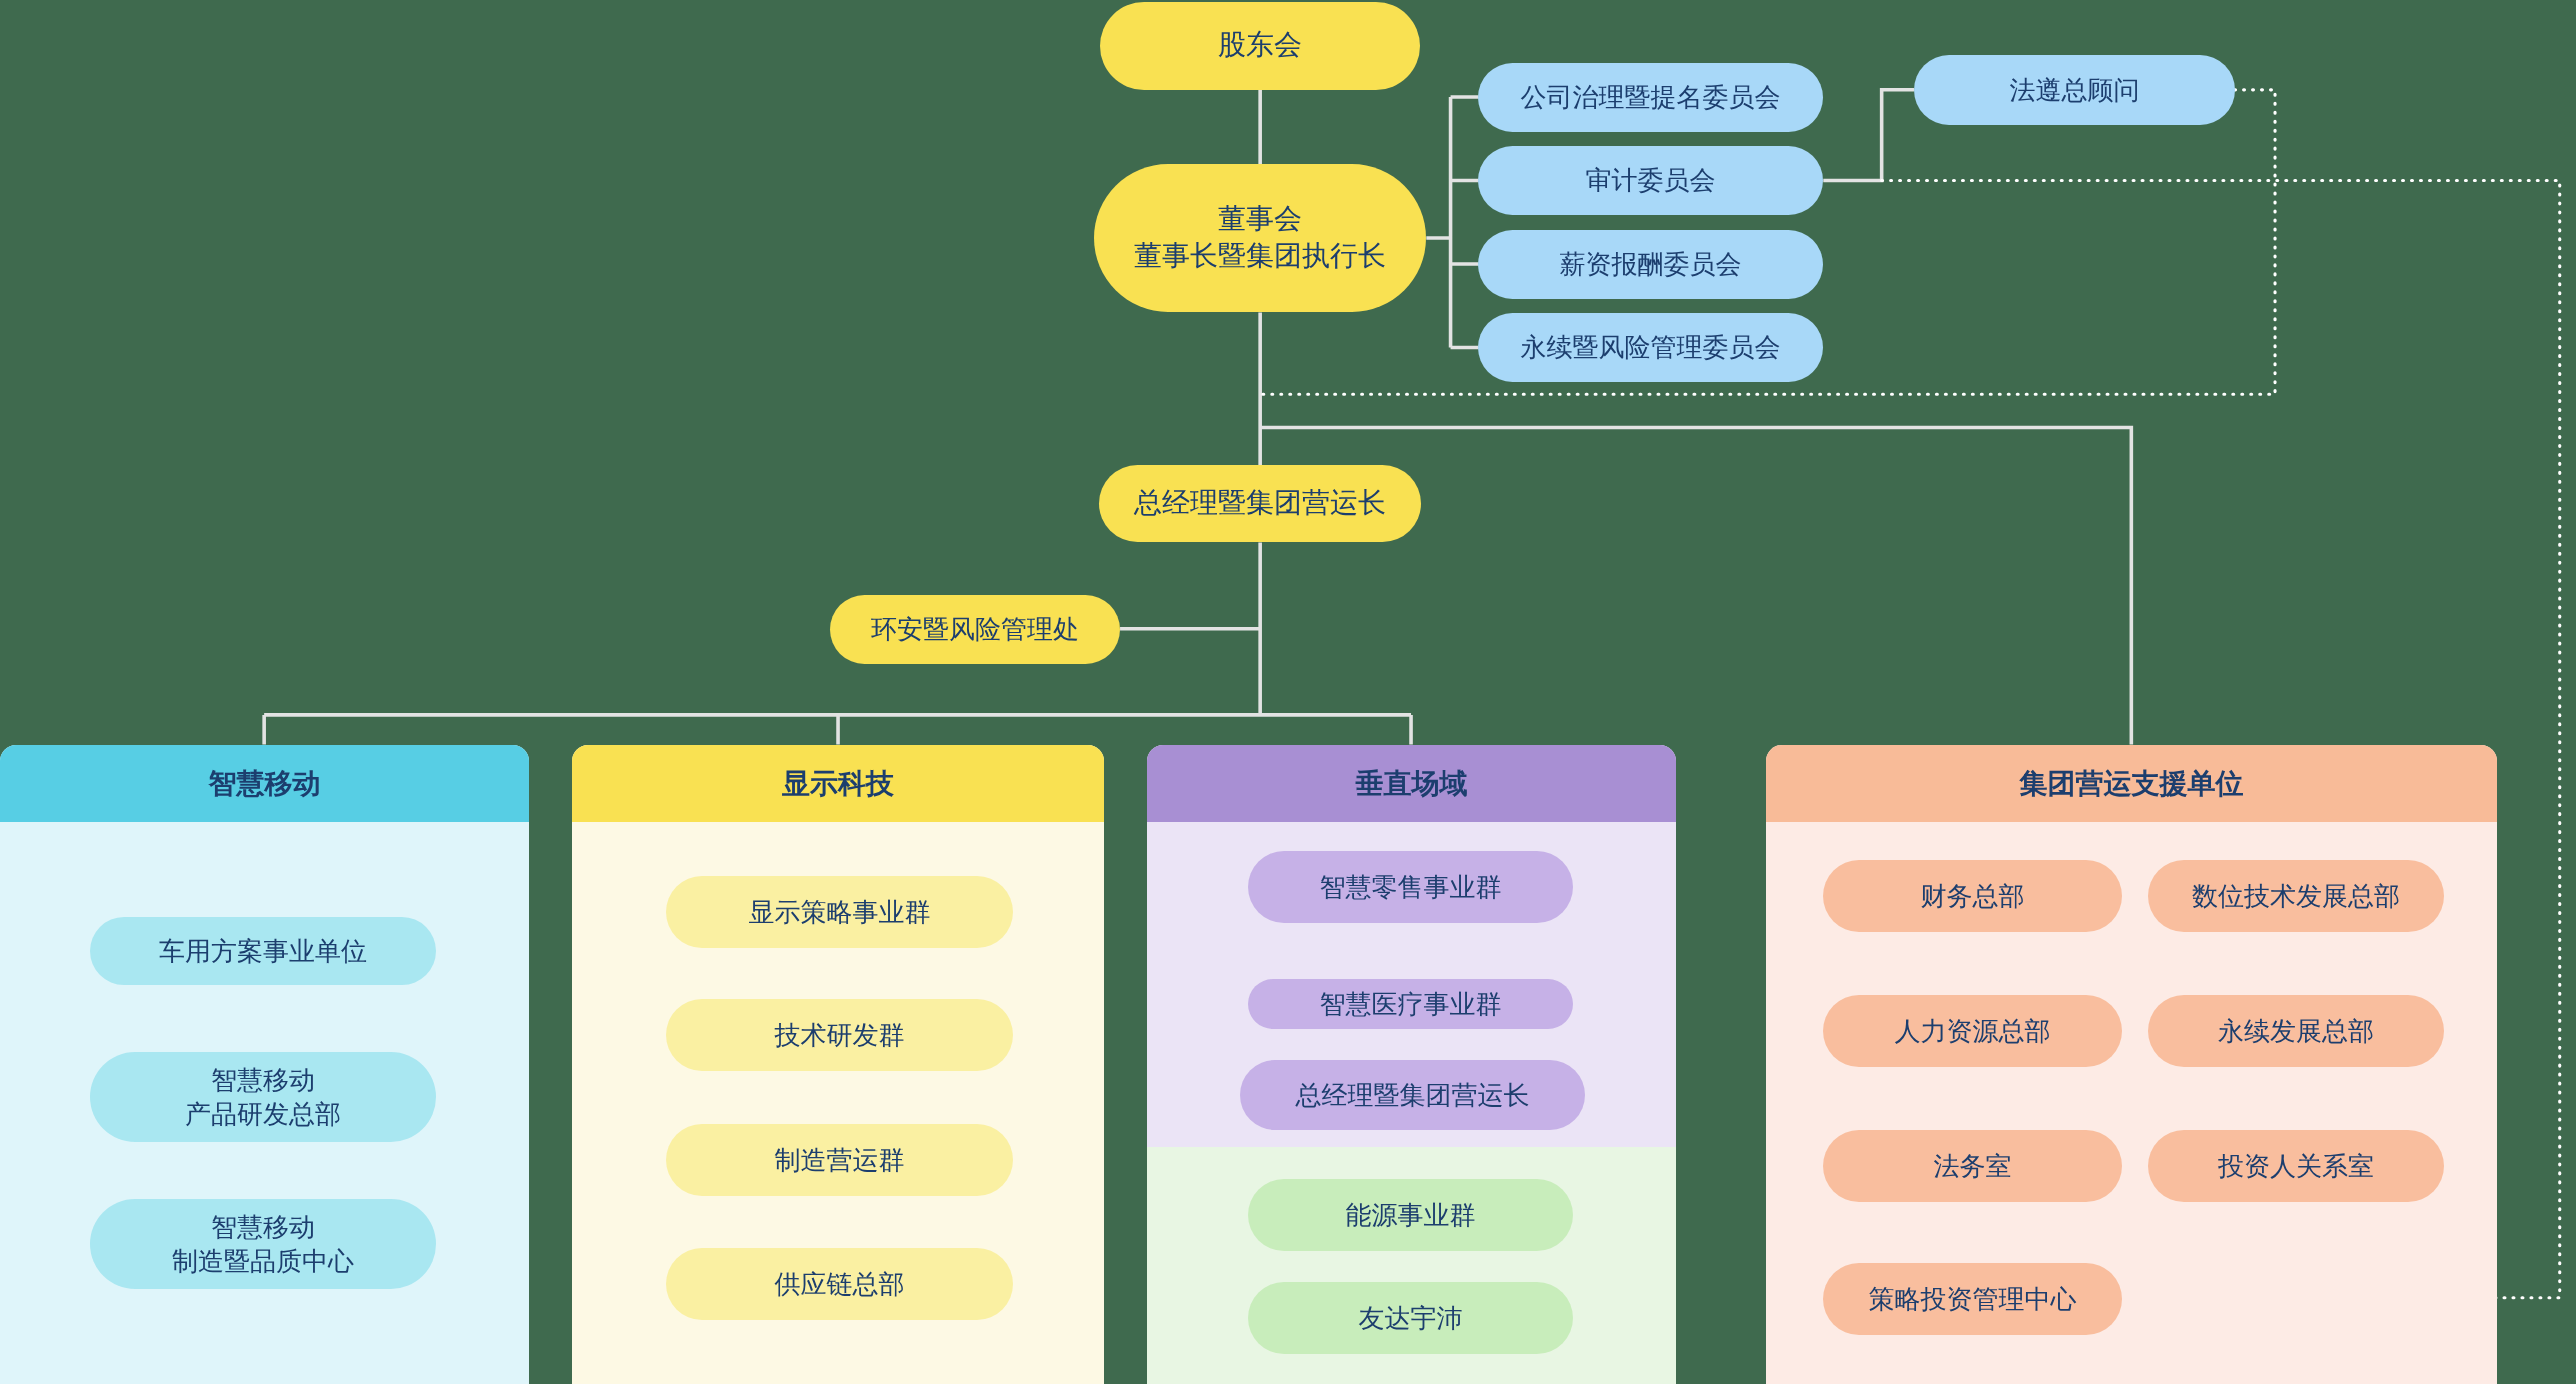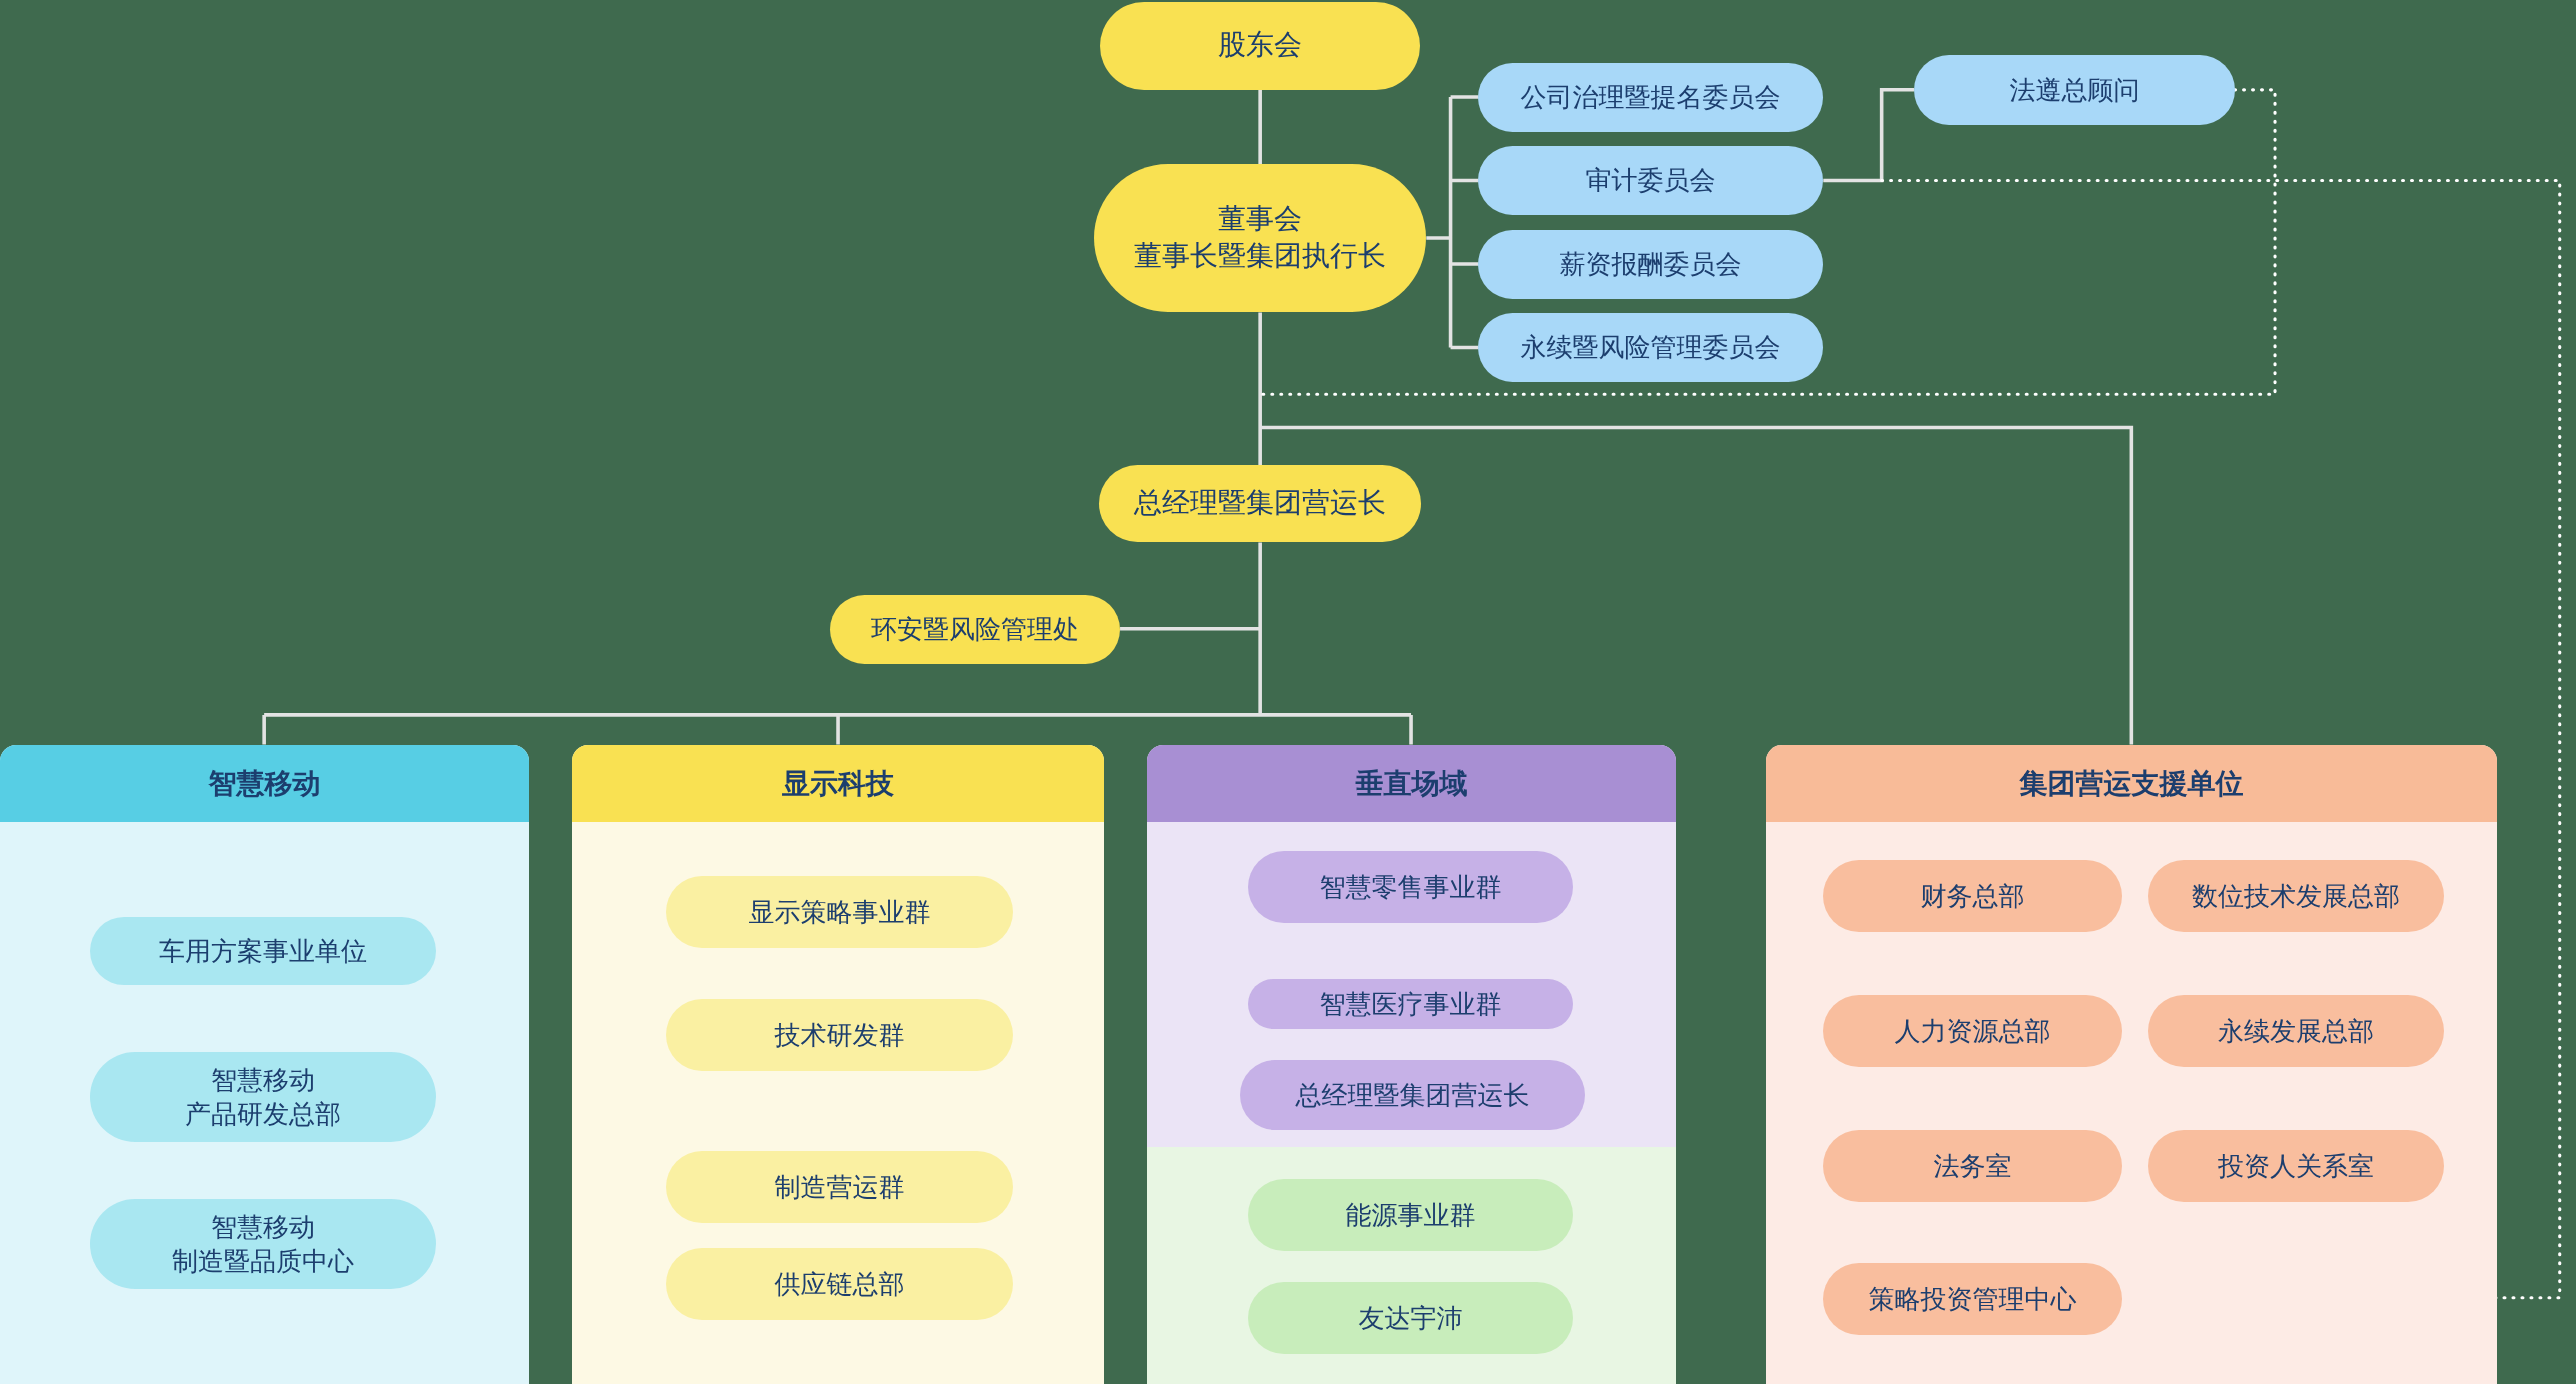--- a/index.html
+++ b/index.html
@@ -92,21 +92,21 @@
   <div class="pill c-cyan" style="left:90px;top:1052px;width:346px;height:90px;">智慧移动
 产品研发总部</div>
   <div class="pill c-cyan" style="left:90px;top:1199px;width:346px;height:90px;">智慧移动
 制造暨品质中心</div>
 
   <div class="panel" style="left:572px;top:745px;width:532px;height:640px;background:var(--yellow_body);">
     <div class="panel-header" style="background:var(--yellow);">显示科技</div>
   </div>
   <div class="pill c-lightyellow" style="left:666px;top:876px;width:347px;height:72px;">显示策略事业群</div>
   <div class="pill c-lightyellow" style="left:666px;top:999px;width:347px;height:72px;">技术研发群</div>
-  <div class="pill c-lightyellow" style="left:666px;top:1151px;width:347px;height:72px;text-align:right;">制造营运群</div>
+  <div class="pill c-lightyellow" style="left:666px;top:1124px;width:347px;height:72px;text-align:right;">制造营运群</div>
   <div class="pill c-lightyellow" style="left:666px;top:1248px;width:347px;height:72px;">供应链总部</div>
 
   <div class="panel" style="left:1147px;top:745px;width:529px;height:640px;background:var(--purple_body);">
     <div class="panel-header" style="background:var(--purple_header);">垂直场域</div>
     <div style="position:absolute;left:0;top:402px;right:0;bottom:0;background:var(--green_body);"></div>
   </div>
   <div class="pill c-purple" style="left:1248px;top:851px;width:325px;height:72px;">智慧零售事业群</div>
   <div class="pill c-purple" style="left:1248px;top:979px;width:325px;height:50px;">智慧医疗事业群</div>
   <div class="pill c-purple" style="left:1240px;top:1060px;width:345px;height:70px;">总经理暨集团营运长</div>
   <div class="pill c-green" style="left:1248px;top:1179px;width:325px;height:72px;">能源事业群</div>

